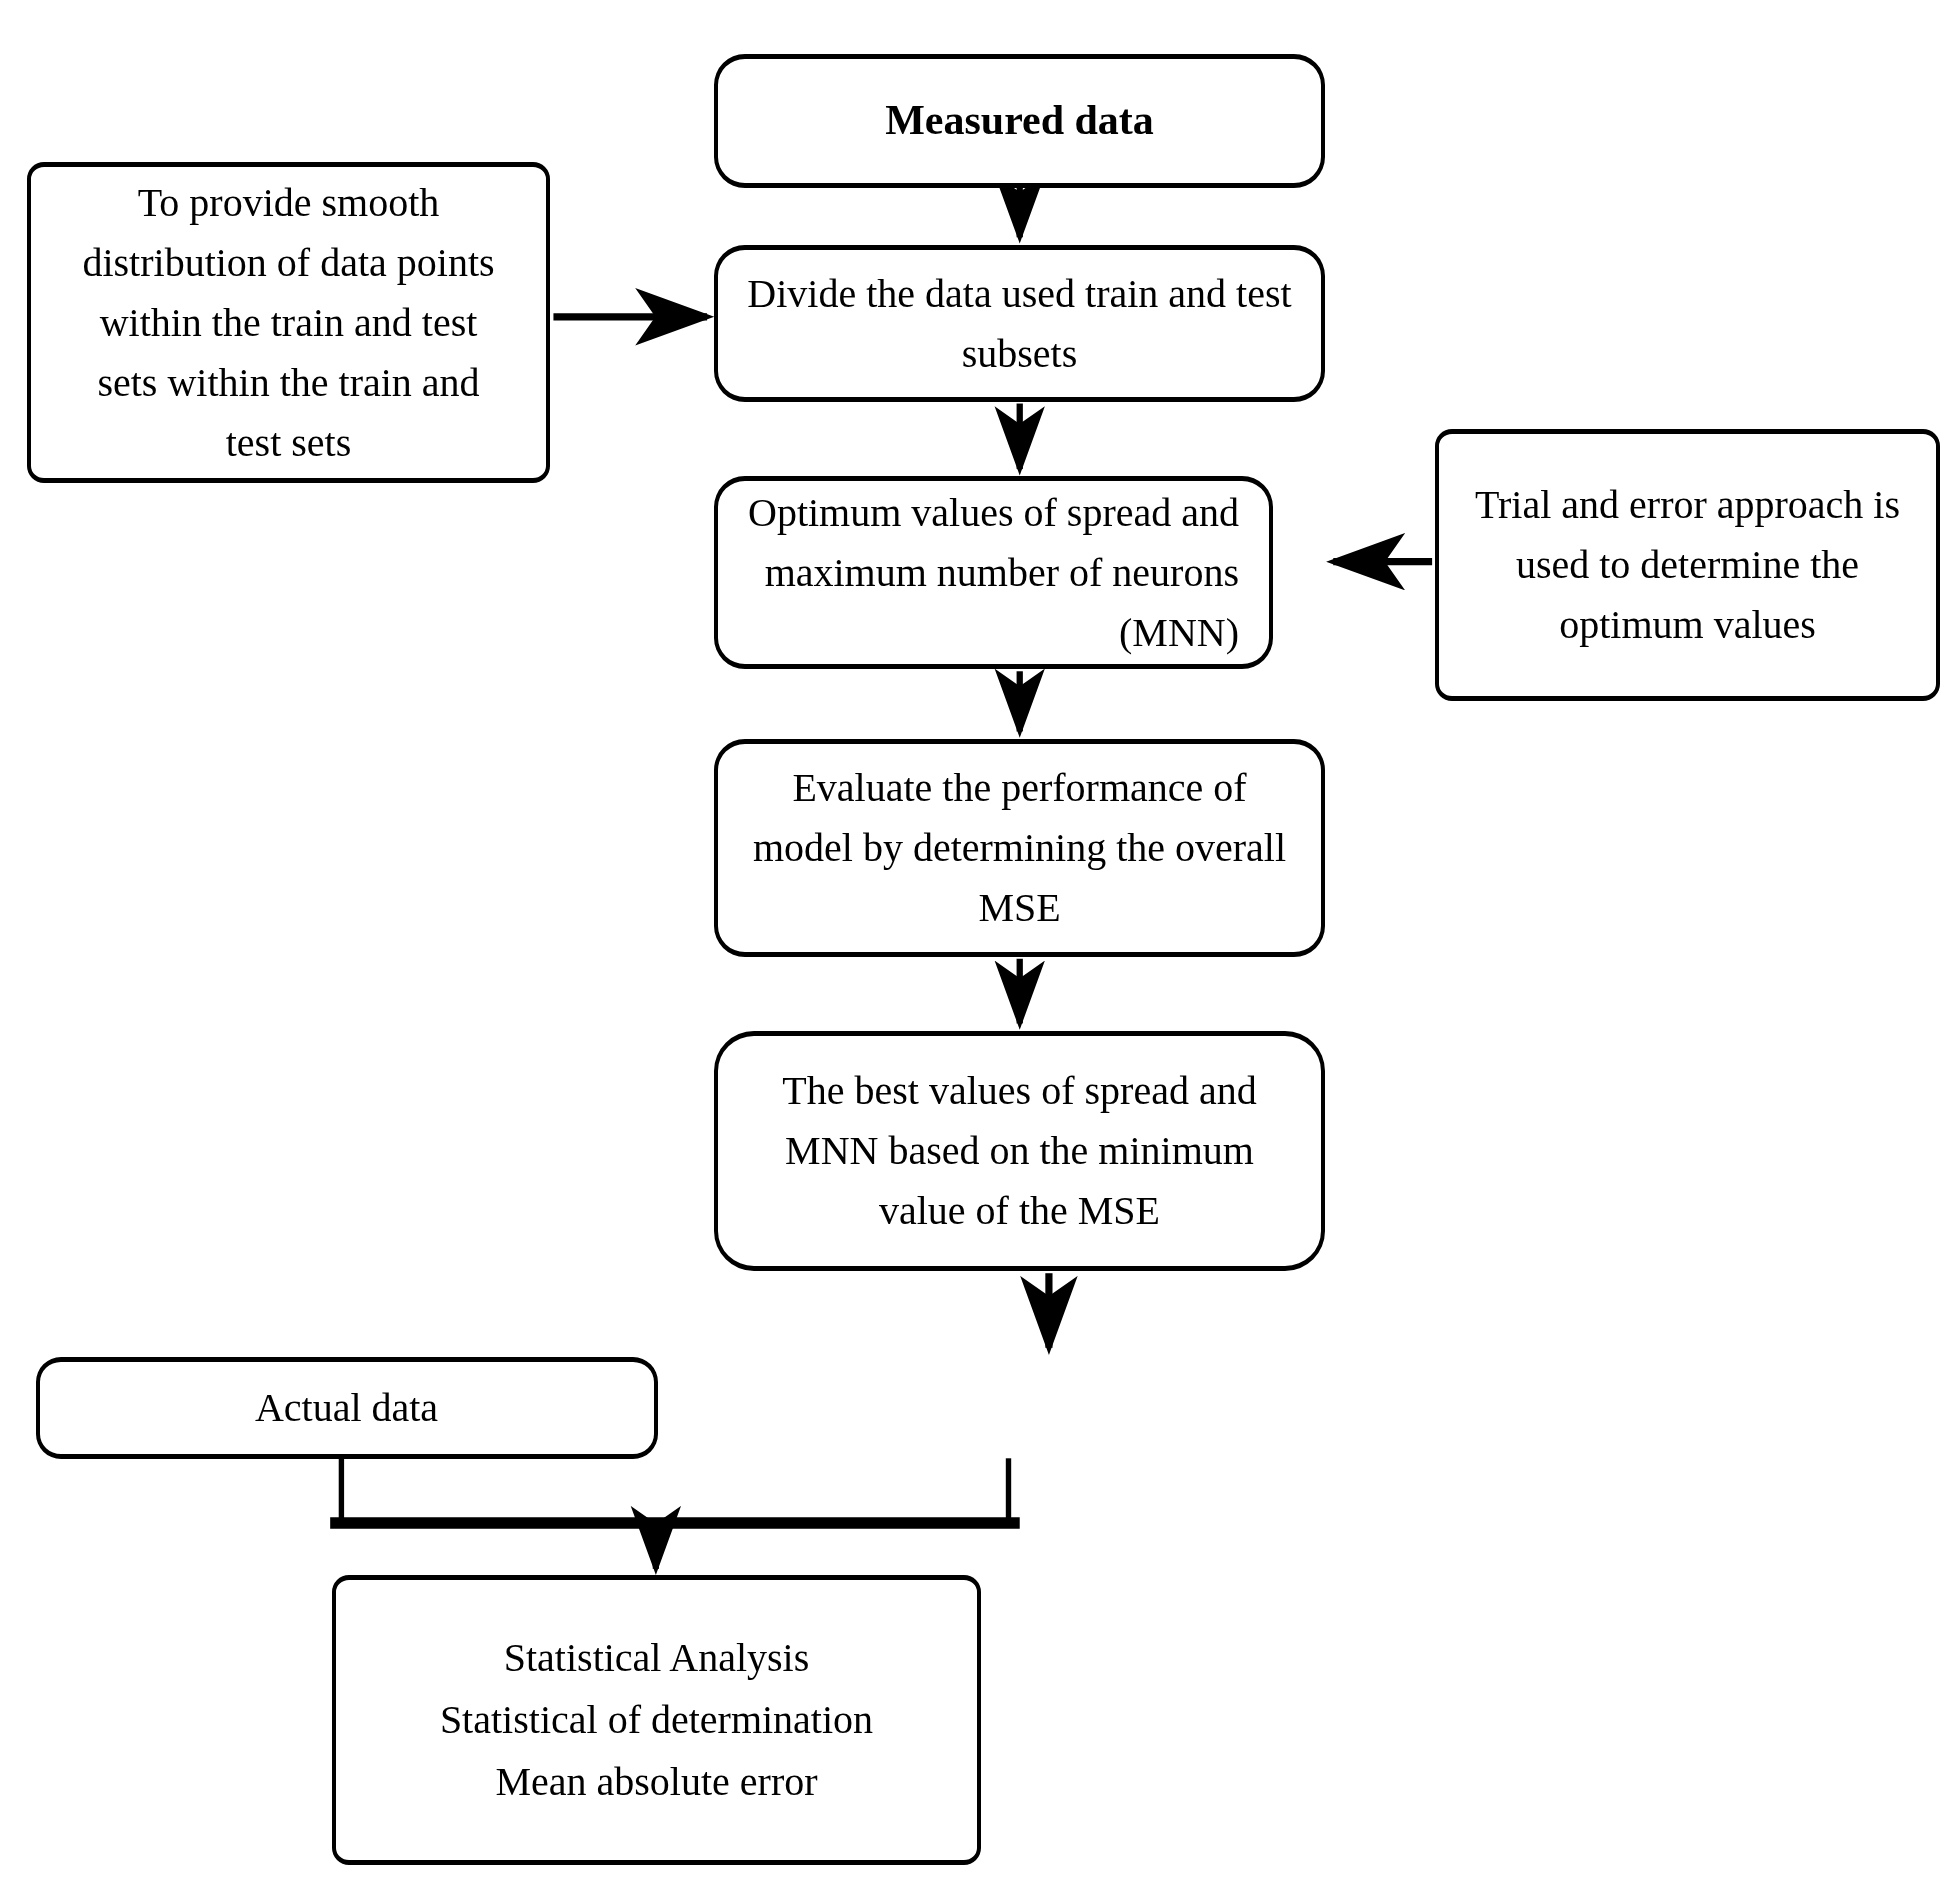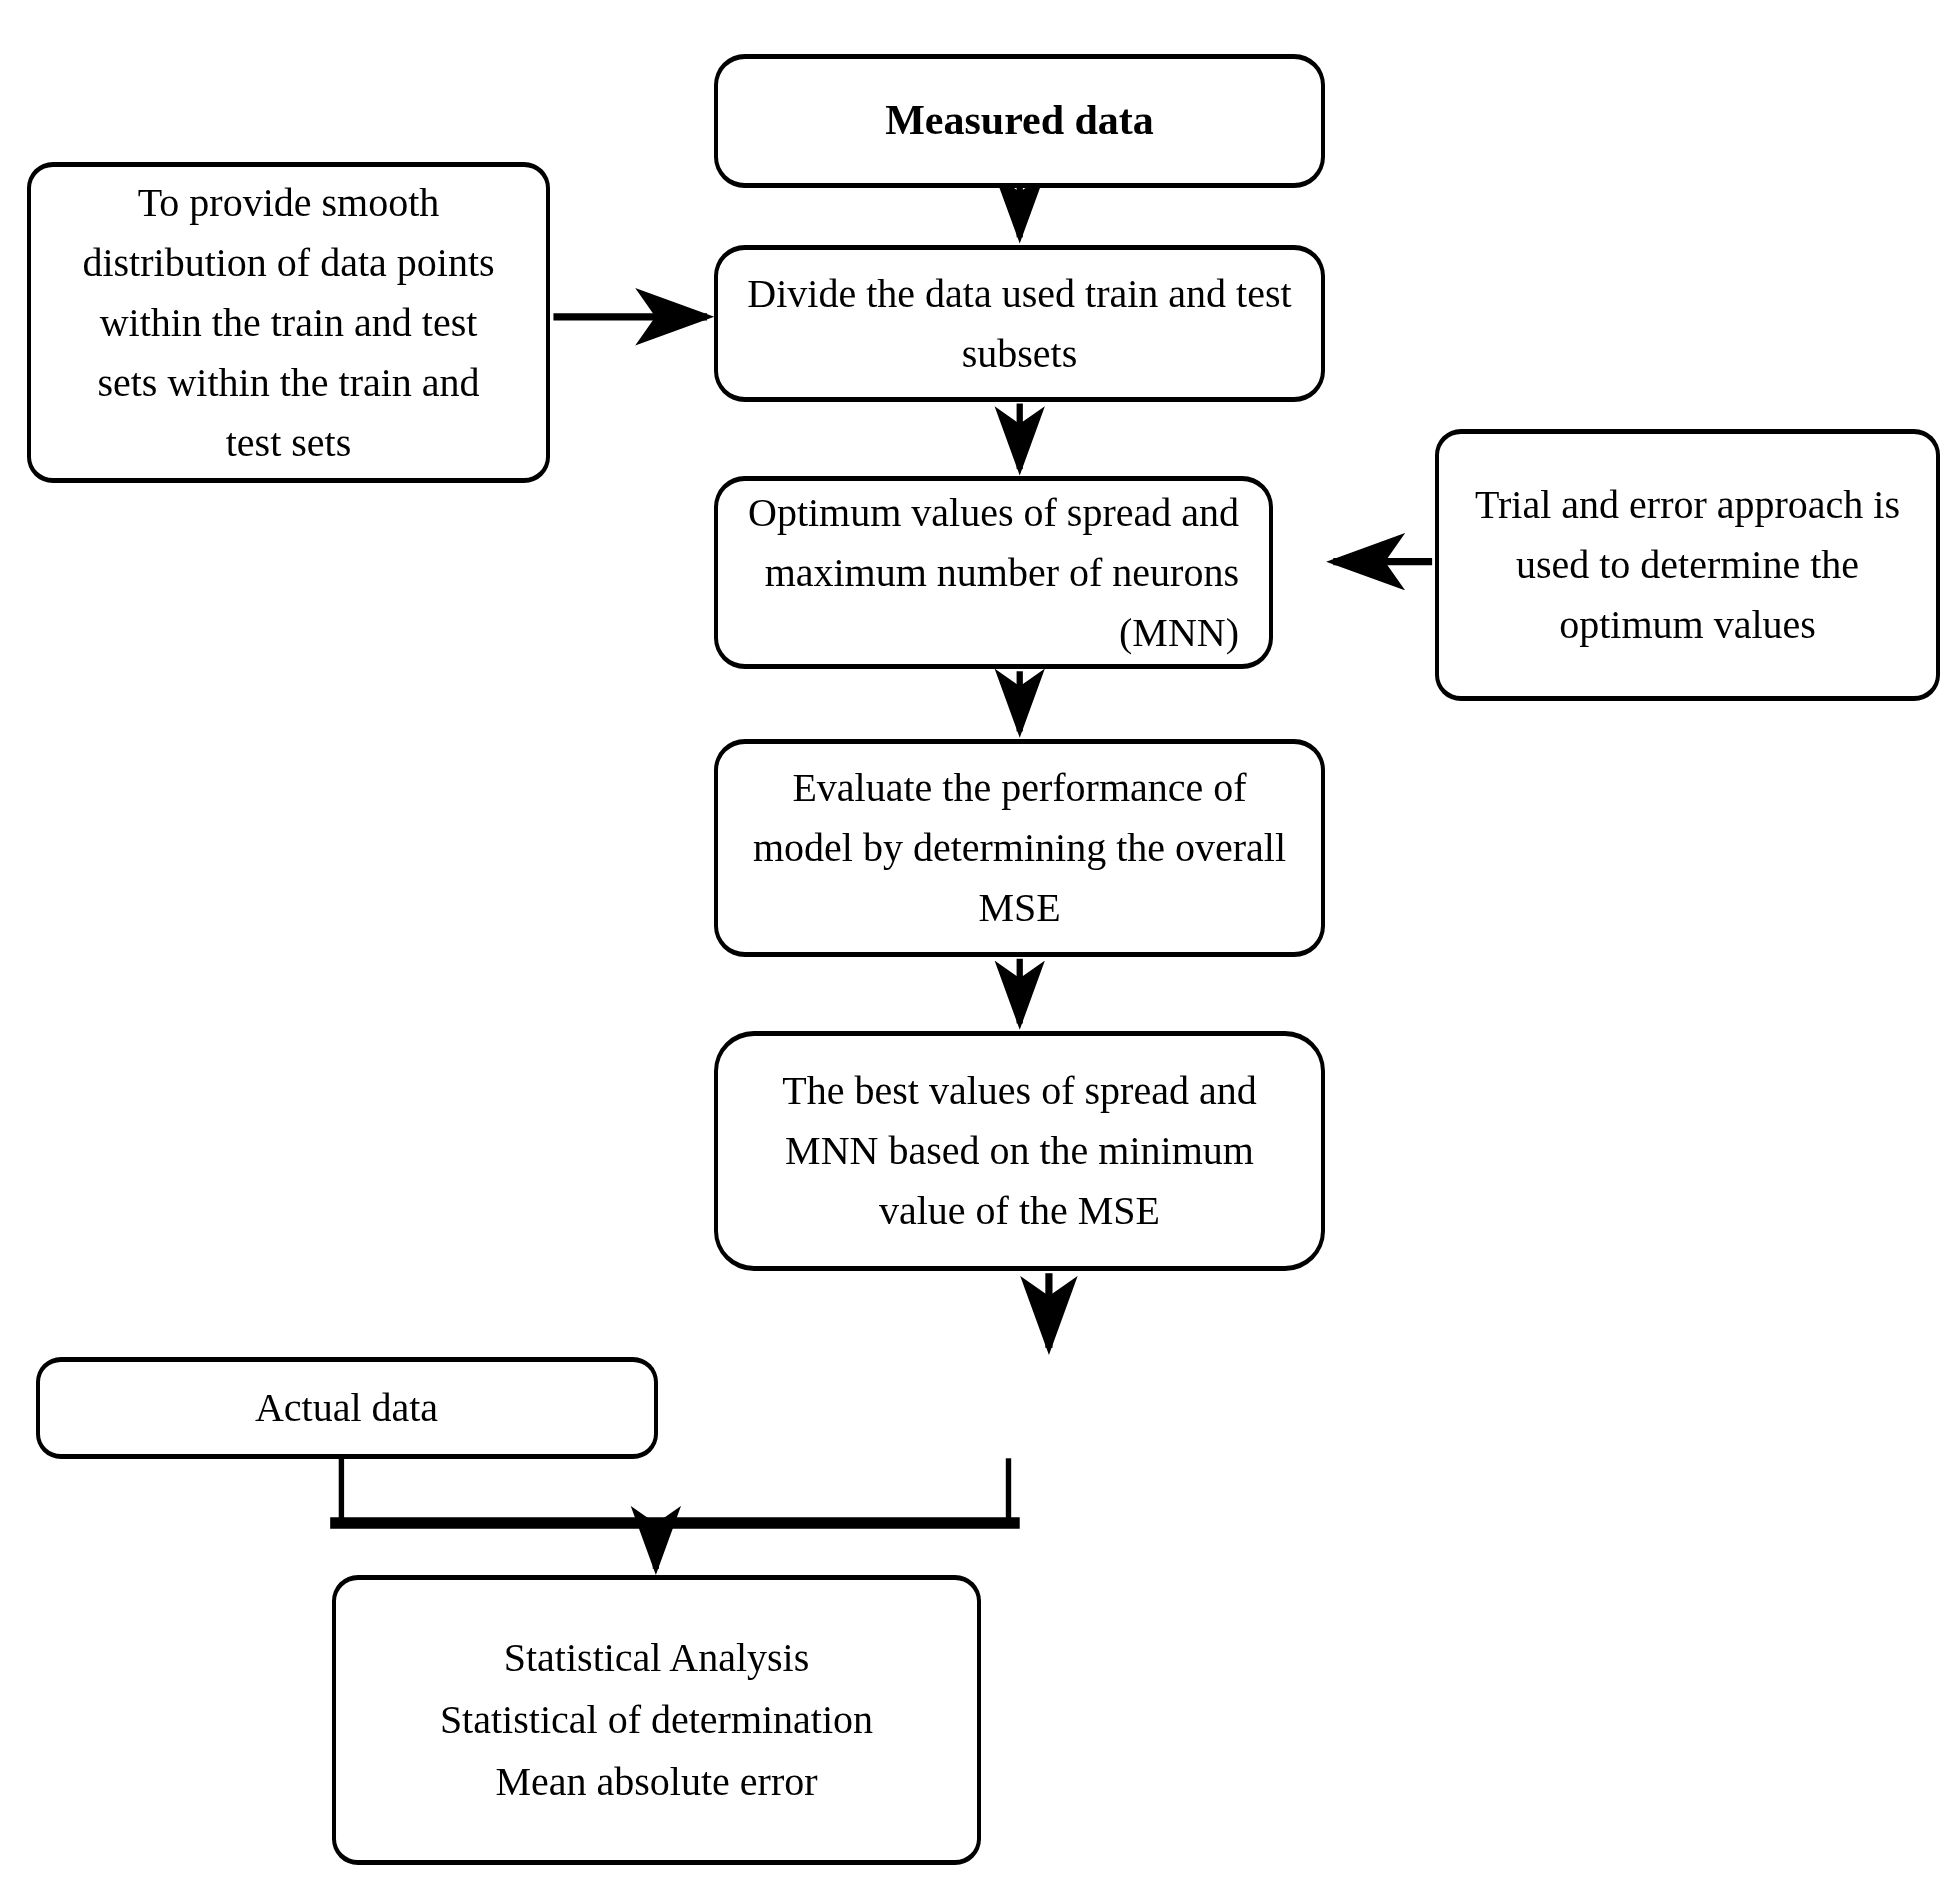--- a/index.html
+++ b/index.html
@@ -35,21 +35,21 @@
     align-items: center;
     justify-content: center;
     text-align: center;
     font-size: 40px;
     line-height: 1.5;
     white-space: pre-line;
     padding: 4.5px 9px;
   }
   .node.r70  { border-radius: 31px; }
   .node.r90  { border-radius: 40px; }
-  .node.r110 { border-radius: 26px; }
+  .node.r110 { border-radius: 17px; }
   .node.r55  { border-radius: 25px; padding-left: 8px; }
 
   .node.measured  { left: 714px; top: 13.5px;   width: 611px; height: 134px; font-weight: bold; font-size: 42px; margin-top: 40px; }
   .node.smooth    { left: 27px;   top: 162px;  width: 523px; height: 321px; }
   .node.divide    { left: 714px; top: 245px;  width: 611px; height: 157px; }
   .node.optimum   { left: 714px; top: 476px; width: 559px; height: 193px; text-align: right; }
   .node.trial     { left: 1435px; top: 429px;  width: 505px; height: 272px; }
   .node.evaluate  { left: 714px; top: 739px; width: 611px; height: 218px; }
   .node.best      { left: 714px; top: 1031px; width: 611px; height: 240px; }
   .node.actual    { left: 36px;   top: 1357px; width: 622px; height: 102px; }

